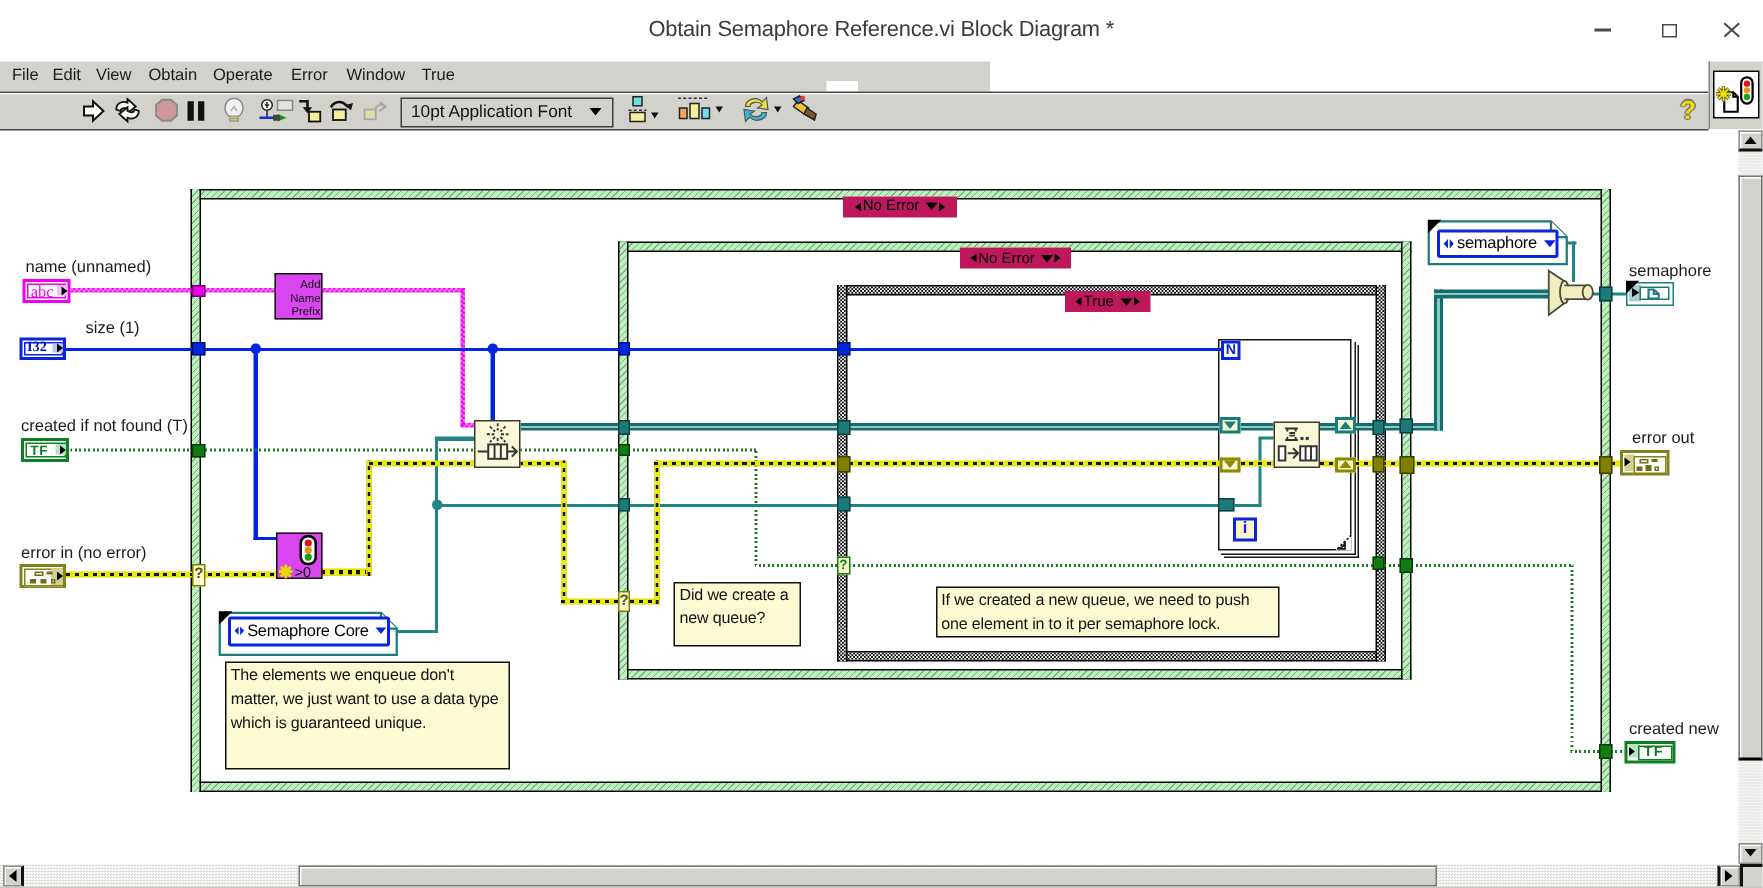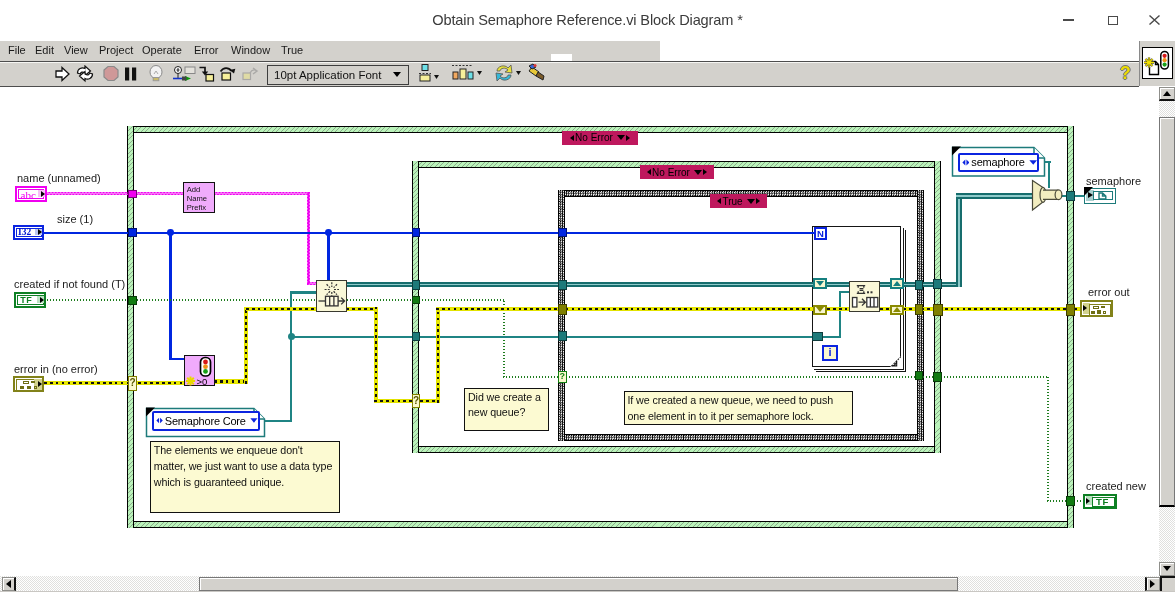--- a/index.html
+++ b/index.html
@@ -31,40 +31,40 @@
 .tlH{position:absolute;height:2.2px;background:#1f8484;}
 .tlV{position:absolute;width:2.2px;background:#1f8484;}
 .tdH{position:absolute;height:5.6px;background:linear-gradient(#166d6d 0 34%,#8ecaca 34% 66%,#166d6d 66% 100%);}
 .tdV{position:absolute;width:5.6px;background:linear-gradient(90deg,#166d6d 0 34%,#8ecaca 34% 66%,#166d6d 66% 100%);}
 .erH{position:absolute;height:4.2px;box-sizing:border-box;border-top:1.2px solid #e2e200;border-bottom:1.2px solid #e2e200;
  background:repeating-linear-gradient(90deg,#111 0,#111 2.7px,#ecec00 2.7px,#ecec00 5.9px);}
 .erV{position:absolute;width:4.2px;box-sizing:border-box;border-left:1.2px solid #e2e200;border-right:1.2px solid #e2e200;
  background:repeating-linear-gradient(0deg,#111 0,#111 2.7px,#ecec00 2.7px,#ecec00 5.9px);}
 .dot{position:absolute;border-radius:50%;}
 .node{position:absolute;box-sizing:border-box;background:#faf8d8;border:1.4px solid #3a3a30;}
-.wnode{position:absolute;box-sizing:border-box;background:#f0abfc;border:1.2px solid #111;}
+.wnode{position:absolute;box-sizing:border-box;background:#d946ef;border:1.2px solid #111;text-align:right;}
 .sr{position:absolute;box-sizing:border-box;background:#f8f6d0;display:flex;align-items:center;justify-content:center;}
 </style></head><body>
 
 <div class="ab" style="left:0;top:0;width:1175px;height:41px;background:#fff;"></div>
 <div class="ab" style="left:0;top:12px;width:1175px;text-align:center;font-size:14.6px;letter-spacing:-0.15px;color:#3b3b3b;">Obtain Semaphore Reference.vi Block Diagram *</div>
 <div class="ab" style="left:1063px;top:19px;width:11px;height:2px;background:#4a4a4a;"></div>
 <div class="ab" style="left:1107.5px;top:16px;width:8px;height:7px;border:1.4px solid #4a4a4a;"></div>
 <svg class="ab" style="left:1149px;top:15px;" width="11" height="10" viewBox="0 0 11 10">
     <path d="M0.5 0.5 L10.5 9.5 M10.5 0.5 L0.5 9.5" stroke="#4a4a4a" stroke-width="1.4"></path>
   </svg>
 
 <div class="ab" style="left:0;top:41px;width:1175px;height:20px;background:#fff;"></div>
 <div class="ab" style="left:0;top:41px;width:660px;height:20px;background:#d3d1cc;"></div>
 <div class="ab" style="left:551px;top:54px;width:21px;height:7px;background:#fff;"></div>
 <div class="ab" style="left:0;top:44px;height:14px;font-size:11px;color:#1a1a1a;">
 <span class="ab" style="left:8px;">File</span>
     <span class="ab" style="left:35px;">Edit</span>
 <span class="ab" style="left:64px;">View</span>
-    <span class="ab" style="left:99px;">Project</span>
+    <span class="ab" style="left:99px;">Obtain</span>
 <span class="ab" style="left:142px;">Operate</span>
     <span class="ab" style="left:194px;">Error</span>
 <span class="ab" style="left:231px;">Window</span>
     <span class="ab" style="left:281px;">True</span>
   </div>
 <div class="ab" style="left:0;top:60.5px;width:1139px;height:1.4px;background:#4d4d4d;"></div>
 
 <div class="ab" style="left:0;top:62px;width:1139px;height:23.5px;background:#d3d1cc;border-top:1px solid #f5f5f2;"></div>
 <div class="ab" style="left:0;top:85.5px;width:1139px;height:1.4px;background:#4d4d4d;"></div>
 <svg class="ab" style="left:54px;top:65px;" width="500" height="18" viewBox="0 0 500 18">
@@ -449,21 +449,21 @@
 </div>
 <div class="lbl" style="left:1086px;top:479.5px;">created new</div>
 <div class="ab" style="left:1083.1px;top:493.5px;width:33.6px;height:15.2px;border:2.2px solid #0e8024;box-sizing:border-box;background:#fff;">
  <div class="ab" style="left:0.8px;top:0.8px;width:6.8px;height:9.2px;background:#b9e2c0;"></div>
  <div class="ab" style="left:1.4px;top:2px;width:0;height:0;border-top:3.4px solid transparent;border-bottom:3.4px solid transparent;border-left:4.6px solid #000;"></div>
  <div class="ab" style="left:7px;top:1px;width:20.8px;height:8.8px;border:1.2px solid #0e8024;"></div>
  <div class="ab" style="left:10.8px;top:0.2px;font-weight:bold;font-size:9.6px;letter-spacing:0.8px;color:#0c7c20;">TF</div>
 </div>
 
 <div class="cmt" style="left:149.8px;top:441.3px;width:190.5px;height:71.5px;">The elements we enqueue don't<br>matter, we just want to use a data type<br>which is guaranteed unique.</div>
-<div class="cmt" style="left:464px;top:387.6px;width:85px;height:43px;">Did we create a<br>new queue?</div>
+<div class="cmt" style="left:449px;top:387.6px;width:85px;height:43px;">Did we create a<br>new queue?</div>
 <div class="cmt" style="left:623.5px;top:390.9px;width:229px;height:34px;">If we created a new queue, we need to push<br>one element in to it per semaphore lock.</div>
 
 <div class="ab" style="left:1159px;top:87px;width:16px;height:489px;background-image:conic-gradient(#fff 25%,#e0e0de 0 50%,#fff 0 75%,#e0e0de 0);background-size:2px 2px;"></div>
 <div class="ab" style="left:1159px;top:87px;width:15.5px;height:13.8px;background:#d3d1cc;border:1px solid #8f8f8b;box-sizing:border-box;box-shadow:inset 1px 1px 0 #fff;border-bottom:2px solid #111;display:flex;align-items:center;justify-content:center;">
     <div style="width:0;height:0;border-left:4.6px solid transparent;border-right:4.6px solid transparent;border-bottom:5.8px solid #000;"></div>
   </div>
 <div class="ab" style="left:1159px;top:117px;width:15.5px;height:390px;background:#d3d1cc;border:1px solid #777;box-sizing:border-box;box-shadow:inset 1px 1px 0 #fff;border-bottom:2.4px solid #000;"></div>
 <div class="ab" style="left:1159px;top:561.5px;width:15.5px;height:14.5px;background:#d3d1cc;border:1px solid #8f8f8b;box-sizing:border-box;box-shadow:inset 1px 1px 0 #fff;display:flex;align-items:center;justify-content:center;">
     <div style="width:0;height:0;border-left:4.6px solid transparent;border-right:4.6px solid transparent;border-top:5.8px solid #000;"></div>
   </div>

